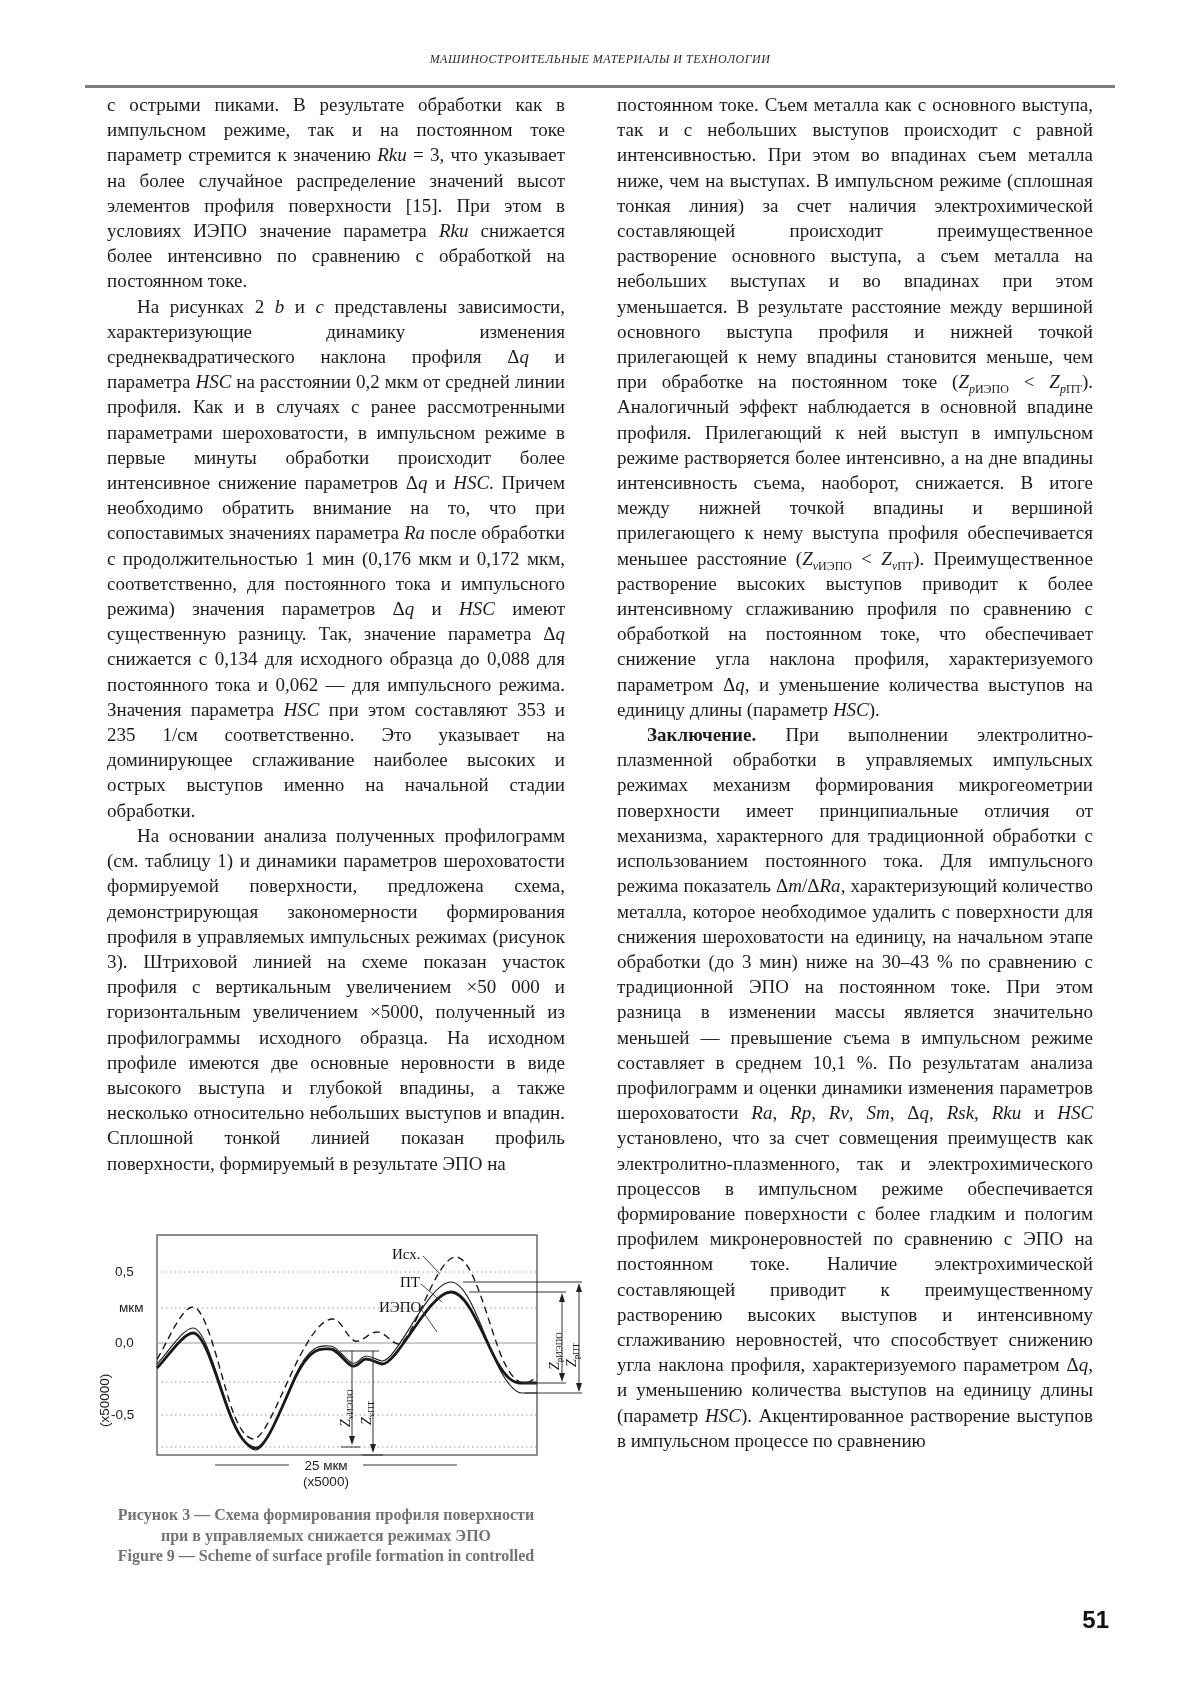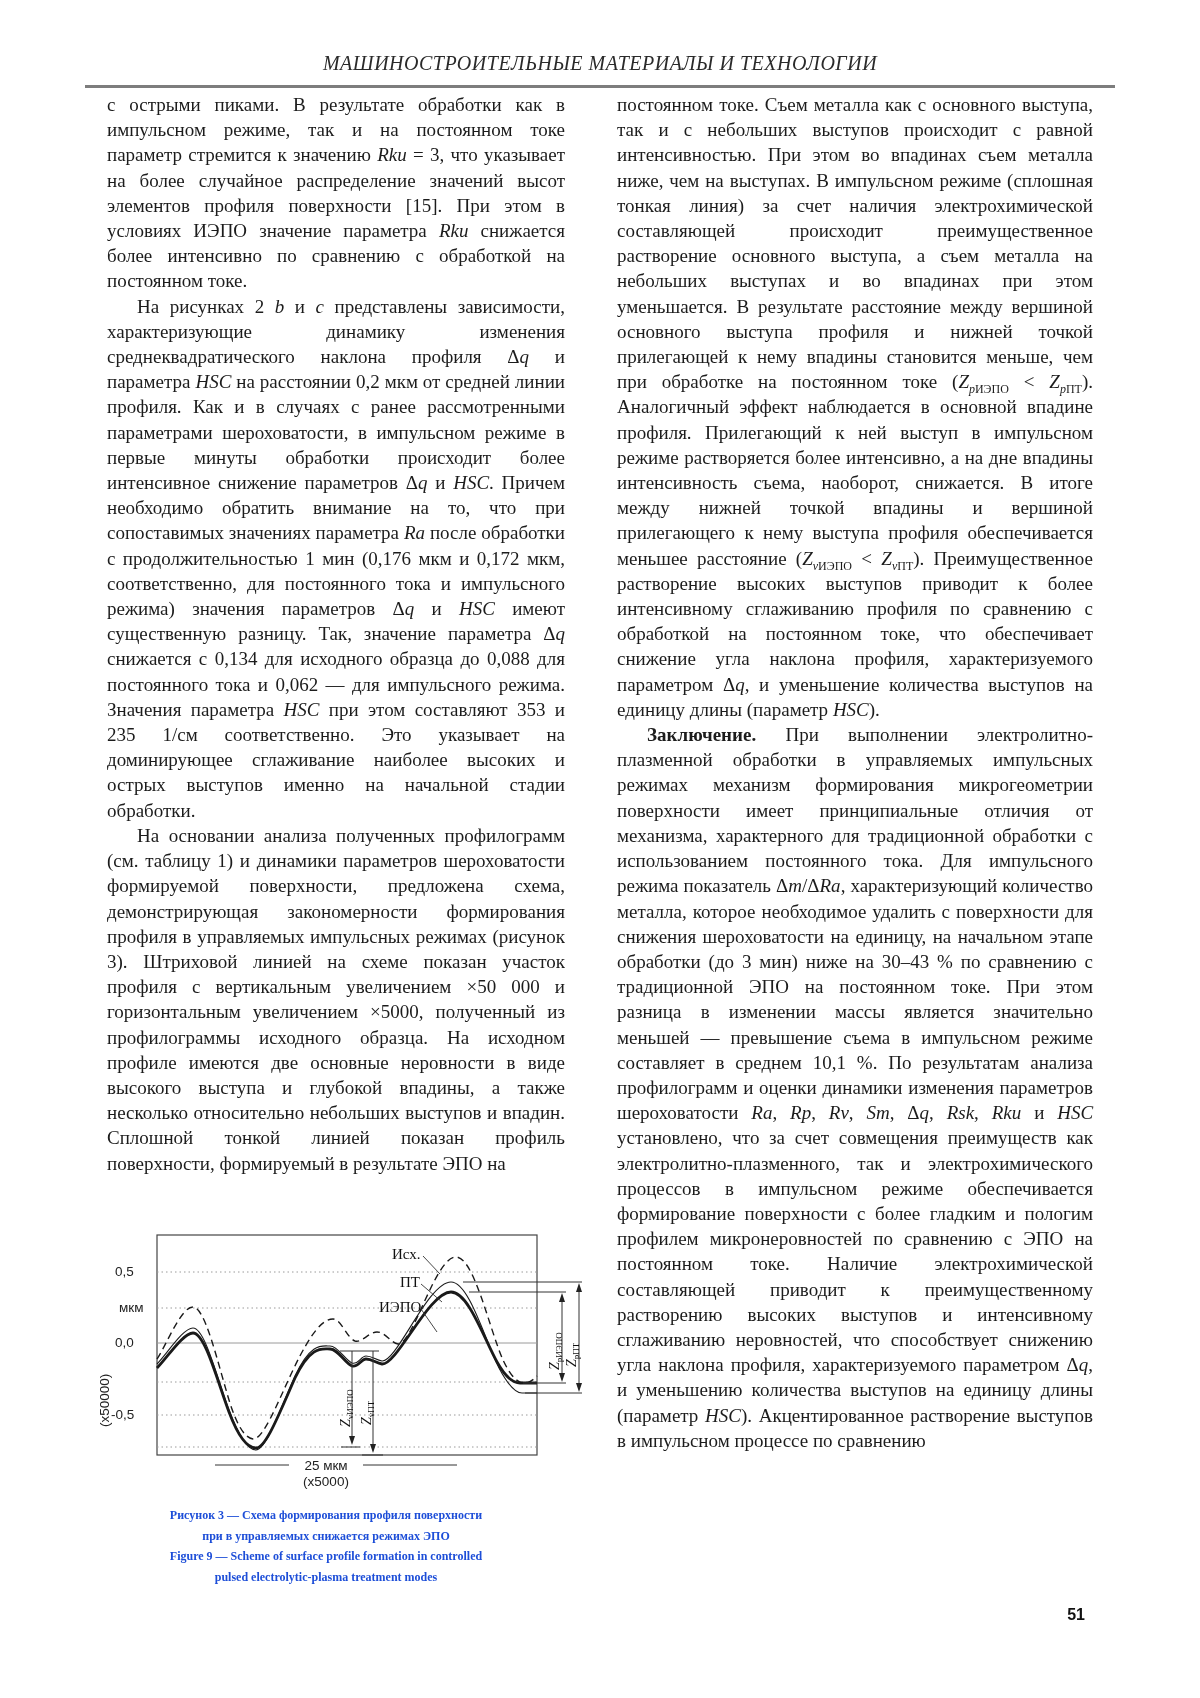--- a/index.html
+++ b/index.html
@@ -9,21 +9,21 @@
     width:1200px;height:1698px;
     background:#ffffff;
     font-family:"Liberation Serif", serif;
     color:#1c1c1c;
     overflow:hidden;
   }
   .running-head{
     position:absolute; left:0; top:52px; width:1200px;
     text-align:center;
     font-style:italic;
-    font-size:20px;
+    font-size:12px;
     letter-spacing:0.5px;
     color:#2a2a2a;
   }
   .head-rule{
     position:absolute; left:85px; top:85px; width:1030px; height:3px;
     background:#7d7d7d;
   }
   .col{
     position:absolute; top:92px;
     font-size:19px; line-height:25.2px;
@@ -36,26 +36,26 @@
   p.indent{ text-indent:30px; }
   .it{ font-style:italic; }
   .bd{ font-weight:bold;margin-top:10px; }
   sub{ font-size:12px; line-height:0; }
   .figure-wrap{
     position:absolute; left:95px; top:1212px; width:490px; height:290px;
   }
   .fig-caption{
     position:absolute; left:95px; top:1505px; width:462px;
     text-align:center; font-weight:bold;
-    font-size:12px; line-height:20.5px;
-    color:#1d4ed8;
+    font-size:16px; line-height:20.5px;
+    color:#737373;
   }
   .page-number{
-    position:absolute; left:1000px; top:1606px; width:85px;
-    text-align:right; font-weight:bold; font-size:16px;
+    position:absolute; left:1024px; top:1606px; width:85px;
+    text-align:right; font-weight:bold; font-size:24px;
     font-family:"Liberation Sans", sans-serif;
     color:#111;
   }
   
   .axis-label{ font-family:"Liberation Sans", sans-serif; font-size:13.5px; fill:#222; }
   .scale-label{ font-family:"Liberation Sans", sans-serif; font-size:13.5px; fill:#222; }
   .series-label{ font-family:"Liberation Serif", serif; font-size:15px; fill:#111; }
   .dim-label{ font-family:"Liberation Serif", serif; font-size:14px; font-style:italic; fill:#111; }
   .dim-sub{ font-size:9px; font-style:normal; }
   .grid{ stroke:#9a9a9a; stroke-width:1; stroke-dasharray:1.5 3; fill:none; }
@@ -155,18 +155,17 @@
         <text class="scale-label" x="231" y="258" text-anchor="middle">25 мкм</text>
         <text class="scale-label" x="231" y="274" text-anchor="middle">(x5000)</text>
       </g>
     </svg>
   </div>
 
   <div class="fig-caption">
     <div>Рисунок 3 — Схема формирования профиля поверхности</div>
     <div>при в управляемых снижается режимах ЭПО</div>
     <div>Figure 9 — Scheme of surface profile formation in controlled</div>
-    <div>pulsed electrolytic-plasma treatment modes</div>
   </div>
 
   <div class="page-number">51</div>
 
 </div>
 
 </body></html>

